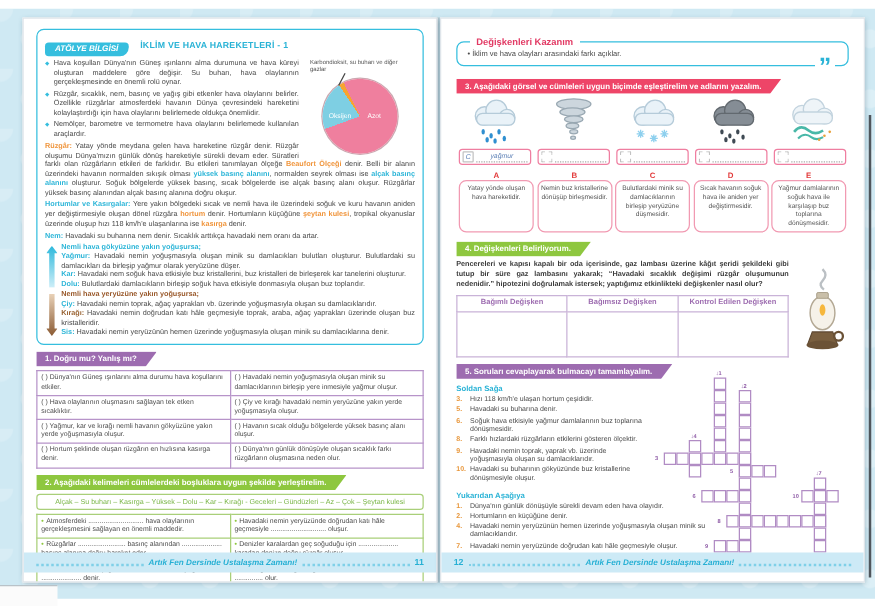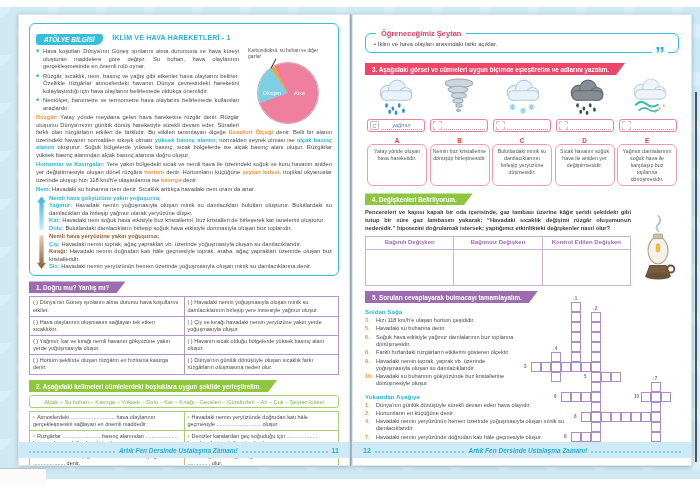--- a/index.html
+++ b/index.html
@@ -193,21 +193,21 @@
     <span class="leader"></span>
     <span class="foot-text">Artık Fen Dersinde Ustalaşma Zamanı!</span>
     <span class="leader"></span>
     <span class="pageno">11</span>
   </div>
 </div>
 
 <div class="page page-right">
 
   <div class="kazanim">
-    <span class="kazanim-title">Öğreneceğimiz Şeytan</span>
+    <span class="kazanim-title">Değişkenleri Kazanım</span>
     <div class="kazanim-bullet">•&nbsp;<span>İklim ve hava olayları arasındaki farkı açıklar.</span></div>
     <span class="quote-glyph">”</span>
   </div>
 
   <div class="banner b-pink" style="margin-top:10px">3. Aşağıdaki görsel ve cümleleri uygun biçimde eşleştirelim ve adlarını yazalım.</div>
 
   <div class="icons-row">
     <span class="wicon">
       <svg width="44" height="38" viewBox="0 0 40 36">
         <g fill="#e9f2f8" stroke="#b5cbd9" stroke-width="1">

